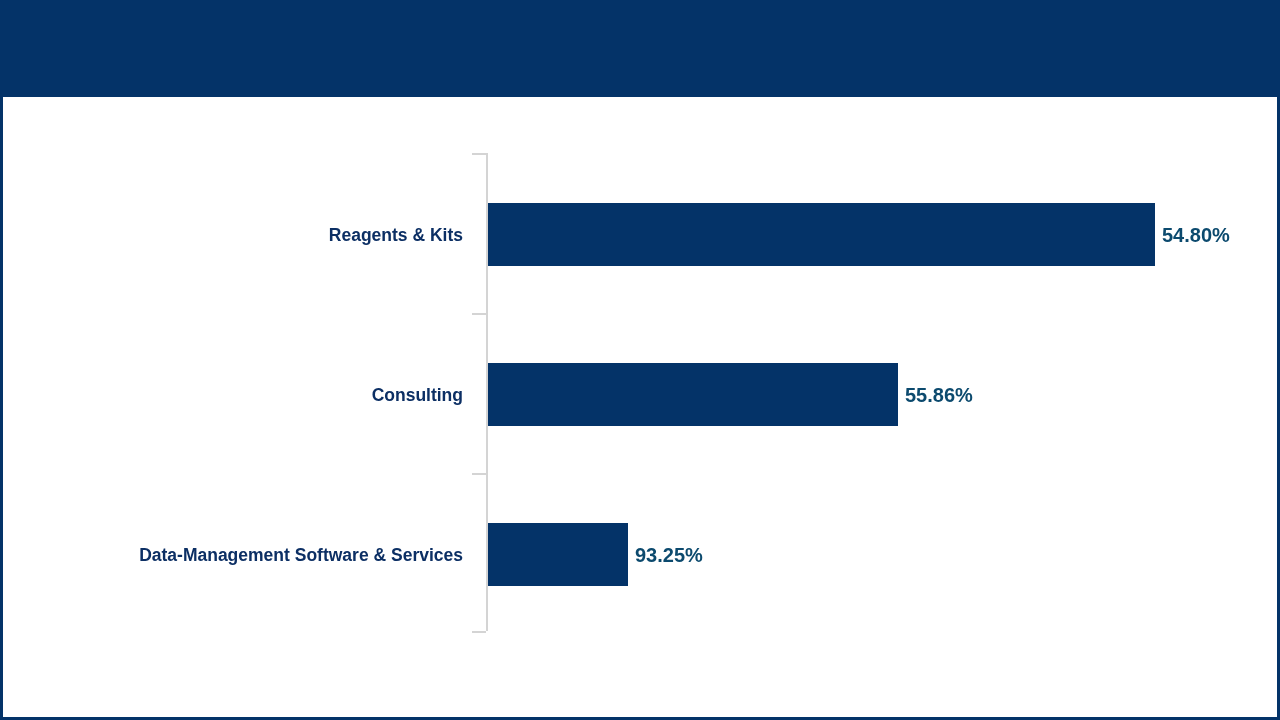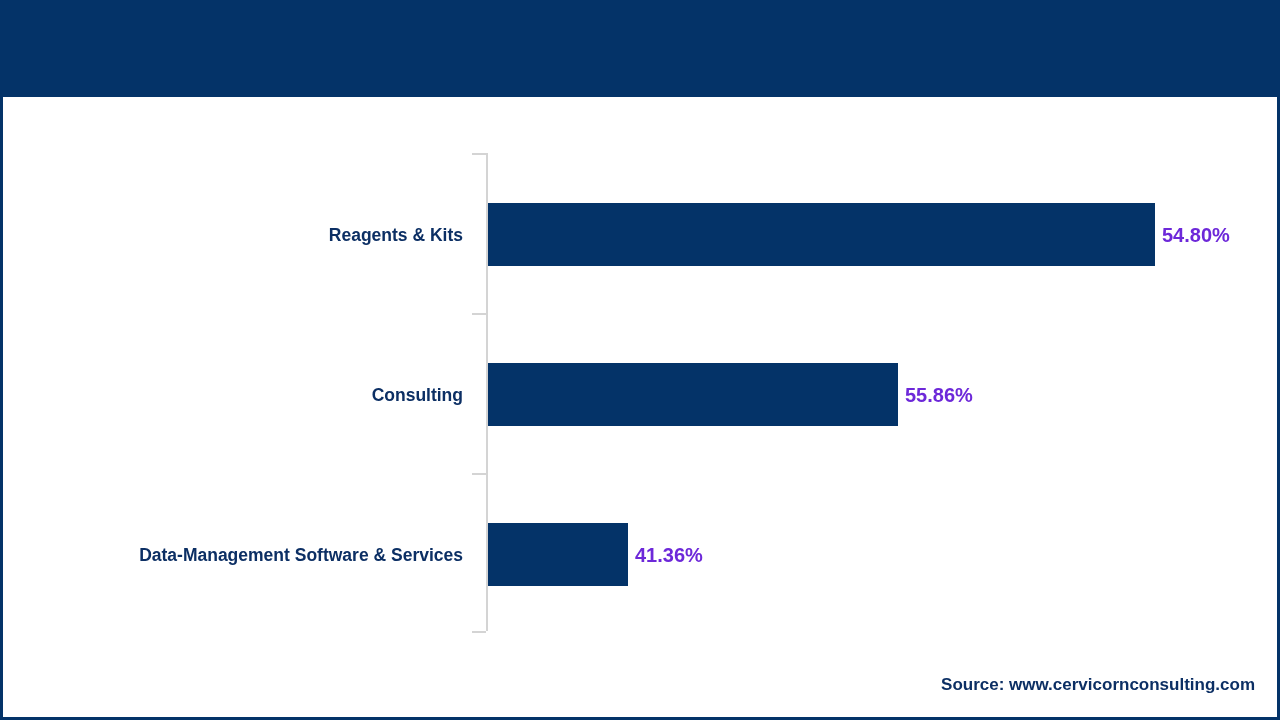--- a/index.html
+++ b/index.html
@@ -110,21 +110,21 @@
     position: absolute;
     left: 485px;
     top: 0;
     height: 63px;
     background: #043368;
   }
   .bar-value {
     position: absolute;
     top: 50%;
     transform: translateY(-50%);
-    color: #6d28d9;
+    color: #0c4a6e;
     font-size: 20px;
     font-weight: bold;
     white-space: nowrap;
     text-align: center;
   }
 
   
   #source-note {
     position: absolute;
     right: 22px;
@@ -160,20 +160,19 @@
 
     <div class="bar-row" style="top:266px;">
       <div class="cat-label">Consulting</div>
       <div class="bar" style="width:410px;"></div>
       <div class="bar-value" style="left:902px;">55.86%</div>
     </div>
 
     <div class="bar-row" style="top:426px;">
       <div class="cat-label">Data-Management Software &amp; Services</div>
       <div class="bar" style="width:140px;"></div>
-      <div class="bar-value" style="left:632px;">41.36%</div>
+      <div class="bar-value" style="left:632px;">93.25%</div>
     </div>
 
   </div>
 
-  <div id="source-note">Source: www.cervicornconsulting.com</div>
 
 </div>
 
 </body></html>

